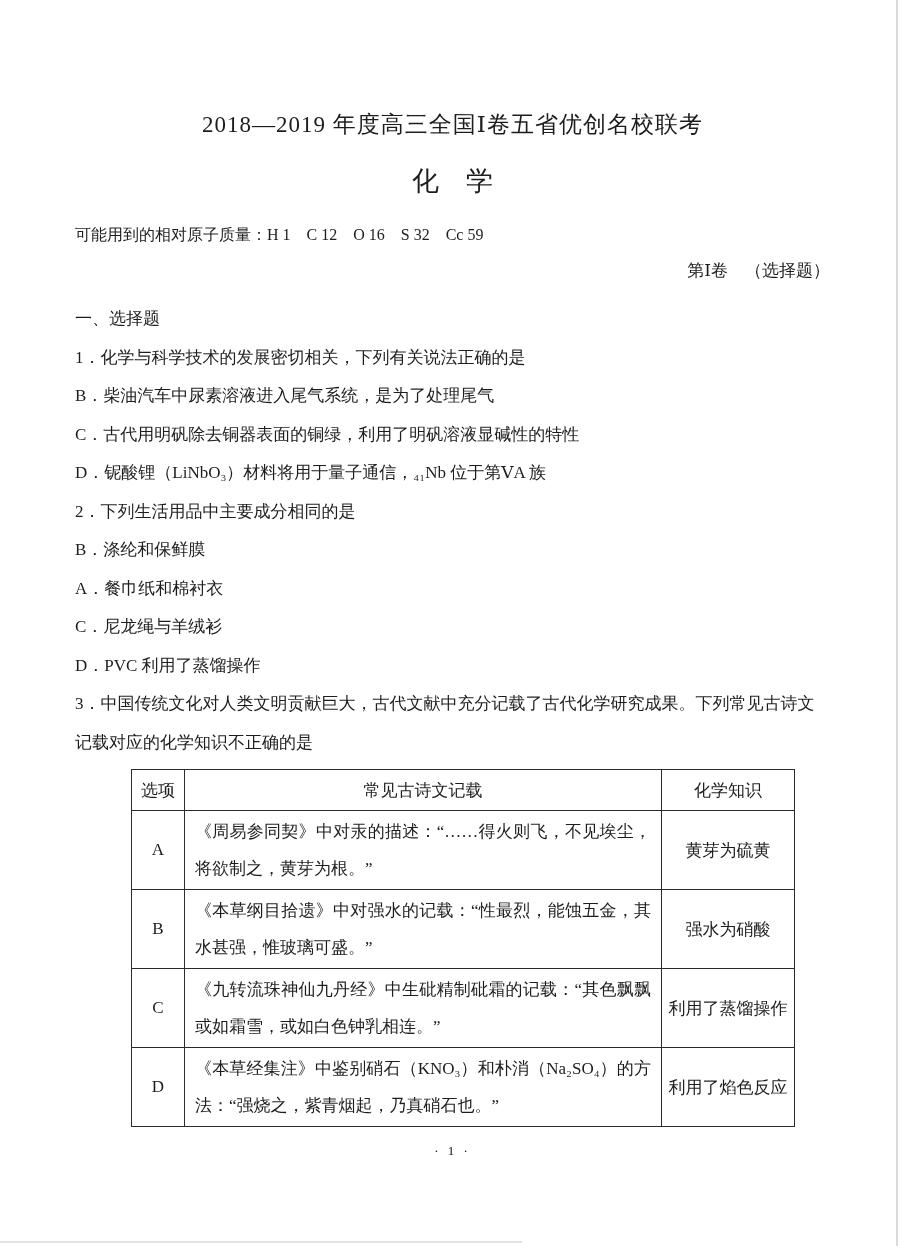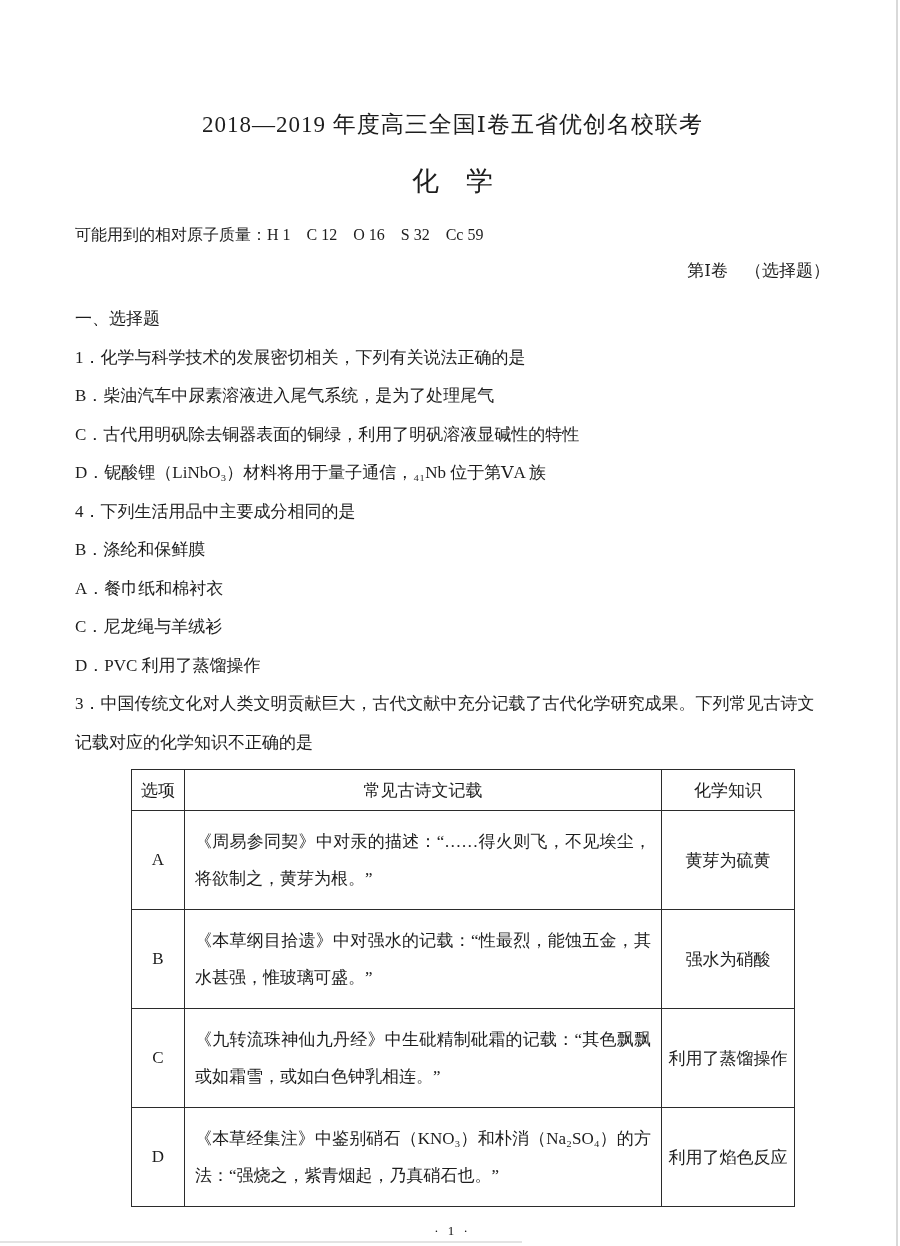--- a/index.html
+++ b/index.html
@@ -32,21 +32,21 @@
     table-layout: fixed;
   }
   table.q3 th, table.q3 td {
     border: 1.5px solid #2b2b2b;
     font-size: 17px; font-weight: normal;
     vertical-align: middle;
     margin-top: 40px;
   }
   table.q3 th { height: 40px; text-align: center; padding: 0; }
   td.col-opt   { width: 50px;  text-align: center; }
-  td.col-rec   { width: 456px; padding: 12px 10px; line-height: 37px; text-align: justify; }
+  td.col-rec   { width: 456px; padding: 2px 10px; line-height: 37px; text-align: justify; }
   td.col-know  { width: 130px; text-align: center; line-height: 37px; }
 
   .footer { text-align: center; font-size: 13px; margin-top: 16px; color: #111; letter-spacing: 3px; }
 
   .edge-right  { position: absolute; top: 0; right: 2px; width: 2px; height: 1246px; background: #d9d9d9; }
   .edge-bottom { position: absolute; left: 0; bottom: 3px; width: 58%; height: 2px; background: #e3e3e3; }
 </style>
 </head>
 <body>
 
@@ -57,21 +57,21 @@
 
   <p class="atomic">可能用到的相对原子质量：H 1　C 12　O 16　S 32　Cc 59</p>
   <p class="section">第Ⅰ卷　（选择题）</p>
   <p class="bodyline">一、选择题</p>
 
   <p class="bodyline">1．化学与科学技术的发展密切相关，下列有关说法正确的是</p>
   <p class="bodyline">B．柴油汽车中尿素溶液进入尾气系统，是为了处理尾气</p>
   <p class="bodyline">C．古代用明矾除去铜器表面的铜绿，利用了明矾溶液显碱性的特性</p>
   <p class="bodyline">D．铌酸锂（LiNbO₃）材料将用于量子通信，₄₁Nb 位于第ⅤA 族</p>
 
-  <p class="bodyline">4．下列生活用品中主要成分相同的是</p>
+  <p class="bodyline">2．下列生活用品中主要成分相同的是</p>
   <p class="bodyline">B．涤纶和保鲜膜</p>
   <p class="bodyline">A．餐巾纸和棉衬衣</p>
   <p class="bodyline">C．尼龙绳与羊绒衫</p>
   <p class="bodyline">D．PVC 利用了蒸馏操作</p>
 
   <p class="bodyline">3．中国传统文化对人类文明贡献巨大，古代文献中充分记载了古代化学研究成果。下列常见古诗文记载对应的化学知识不正确的是</p>
 
   <table class="q3">
     <thead>
       <tr>

